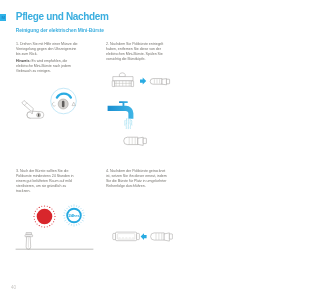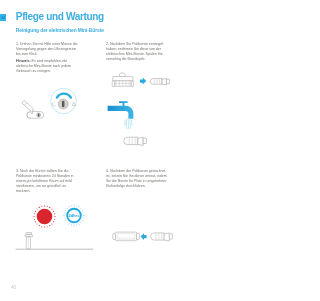--- a/index.html
+++ b/index.html
@@ -15,21 +15,21 @@
   .col2{left:105.8px;width:67.4px;}
   .footer{position:absolute;left:11px;top:285.4px;font-size:4.6px;color:#c8c6c3;line-height:5px;}
 </style>
 </head>
 <body>
 
 <div class="page">
   <div class="badge">
       <div class="inner">M</div>
     </div>
-  <div class="title">Pflege und Wartung</div>
+  <div class="title">Pflege und Nachdem</div>
   <div class="subtitle">Reinigung der elektrischen Mini-Bürste</div>
 
   <div class="para col1" style="top:41px;">1. Drehen Sie mit Hilfe einer Münze die Verriegelung gegen den Uhrzeigersinn bis zum Klick.</div>
   <div class="para col1" style="top:58px;"><b>Hinweis:</b> <span>Es wird empfohlen, die elektrische Mini-Bürste nach jedem Gebrauch zu reinigen.</span></div>
 
   <div class="para col2" style="top:41px;">2. Nachdem Sie Polibürste entriegelt haben, entfernen Sie diese von der elektrischen Mini-Bürste. Spülen Sie vorsichtig die Bürstköpfe.</div>
   <div class="para col1" style="top:168px;">3. Nach der Bürste sollten Sie die Poliburste mindestens 24 Stunden in einem gut belüfteten Raum auf mild sterilisieren, um sie gründlich zu trocknen.</div>
   <div class="para col2" style="top:168px;">4. Nachdem der Polibürste getrocknet ist, setzen Sie ihn dieser erneut, indem Sie die Bürste für Platz in umgekehrter Reihenfolge durchführen.</div>
 
   <svg class="ill ill1" viewBox="0 0 90 45" width="90" height="45" style="position:absolute;left:14px;top:82px;">

